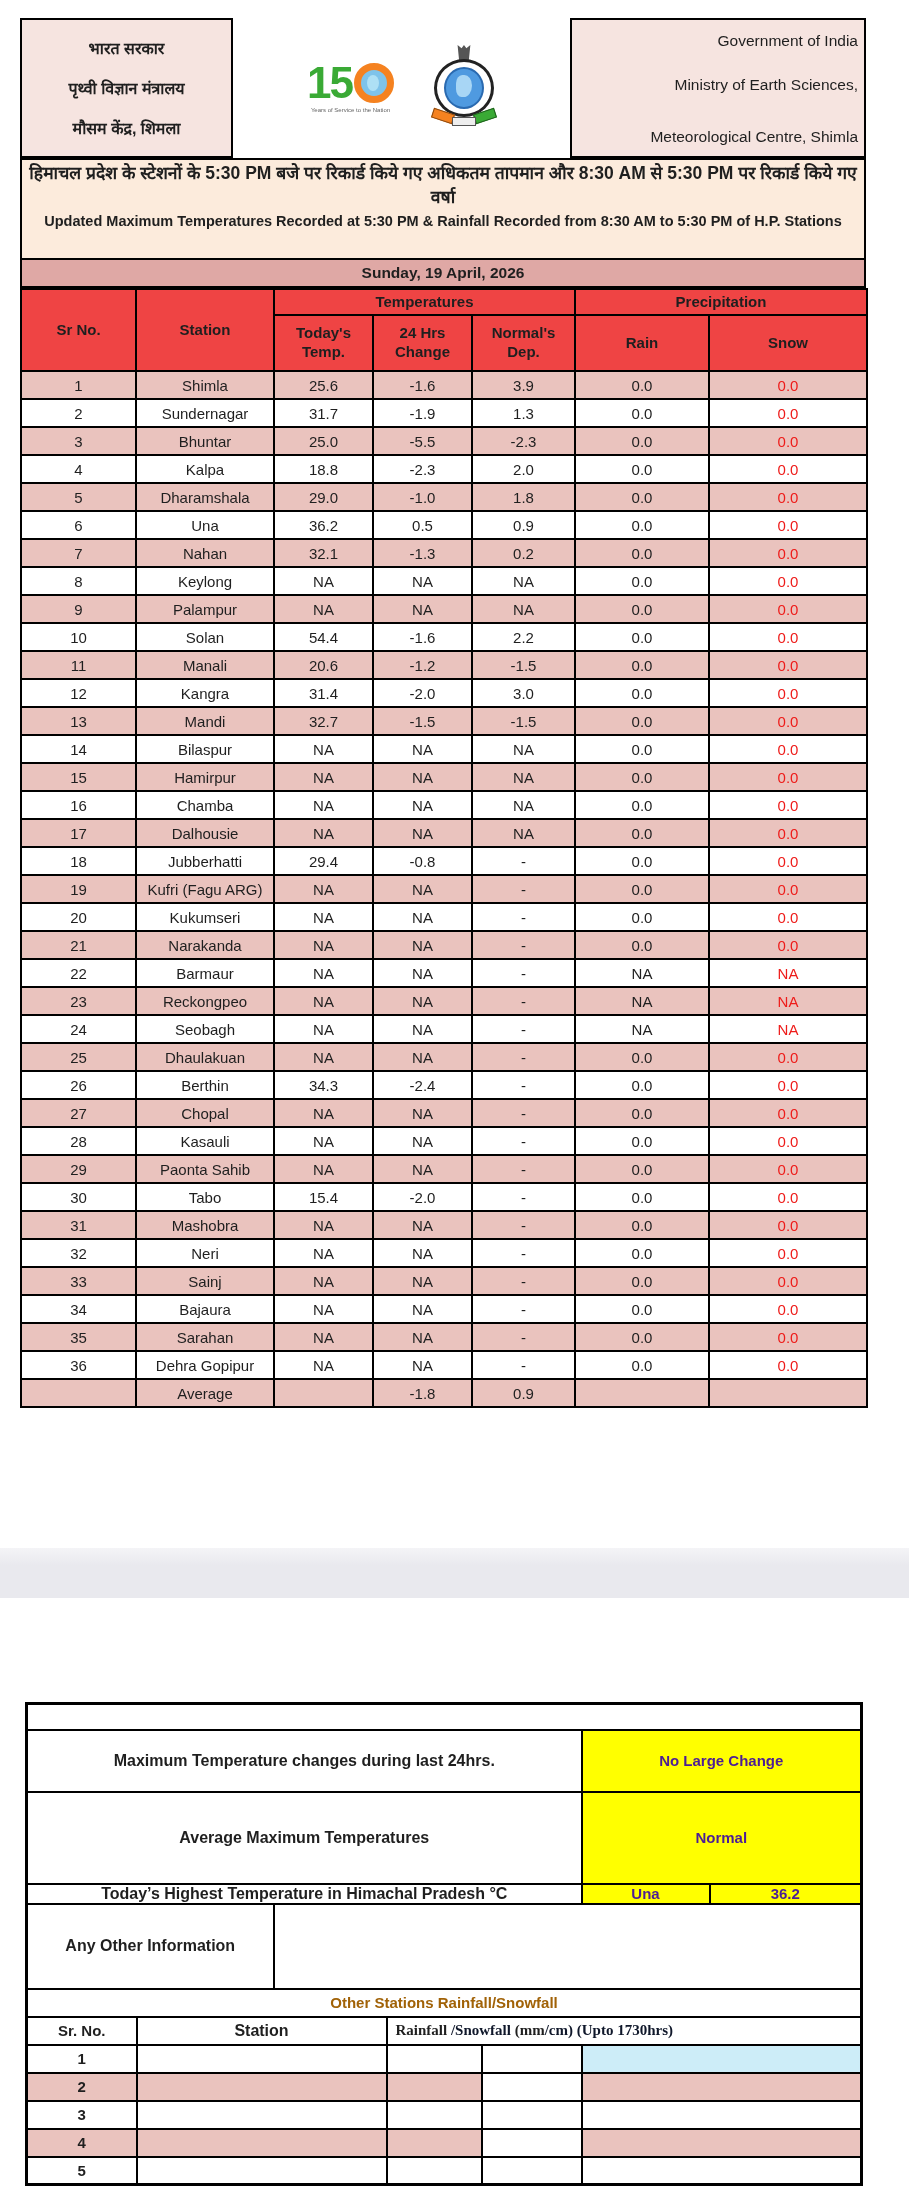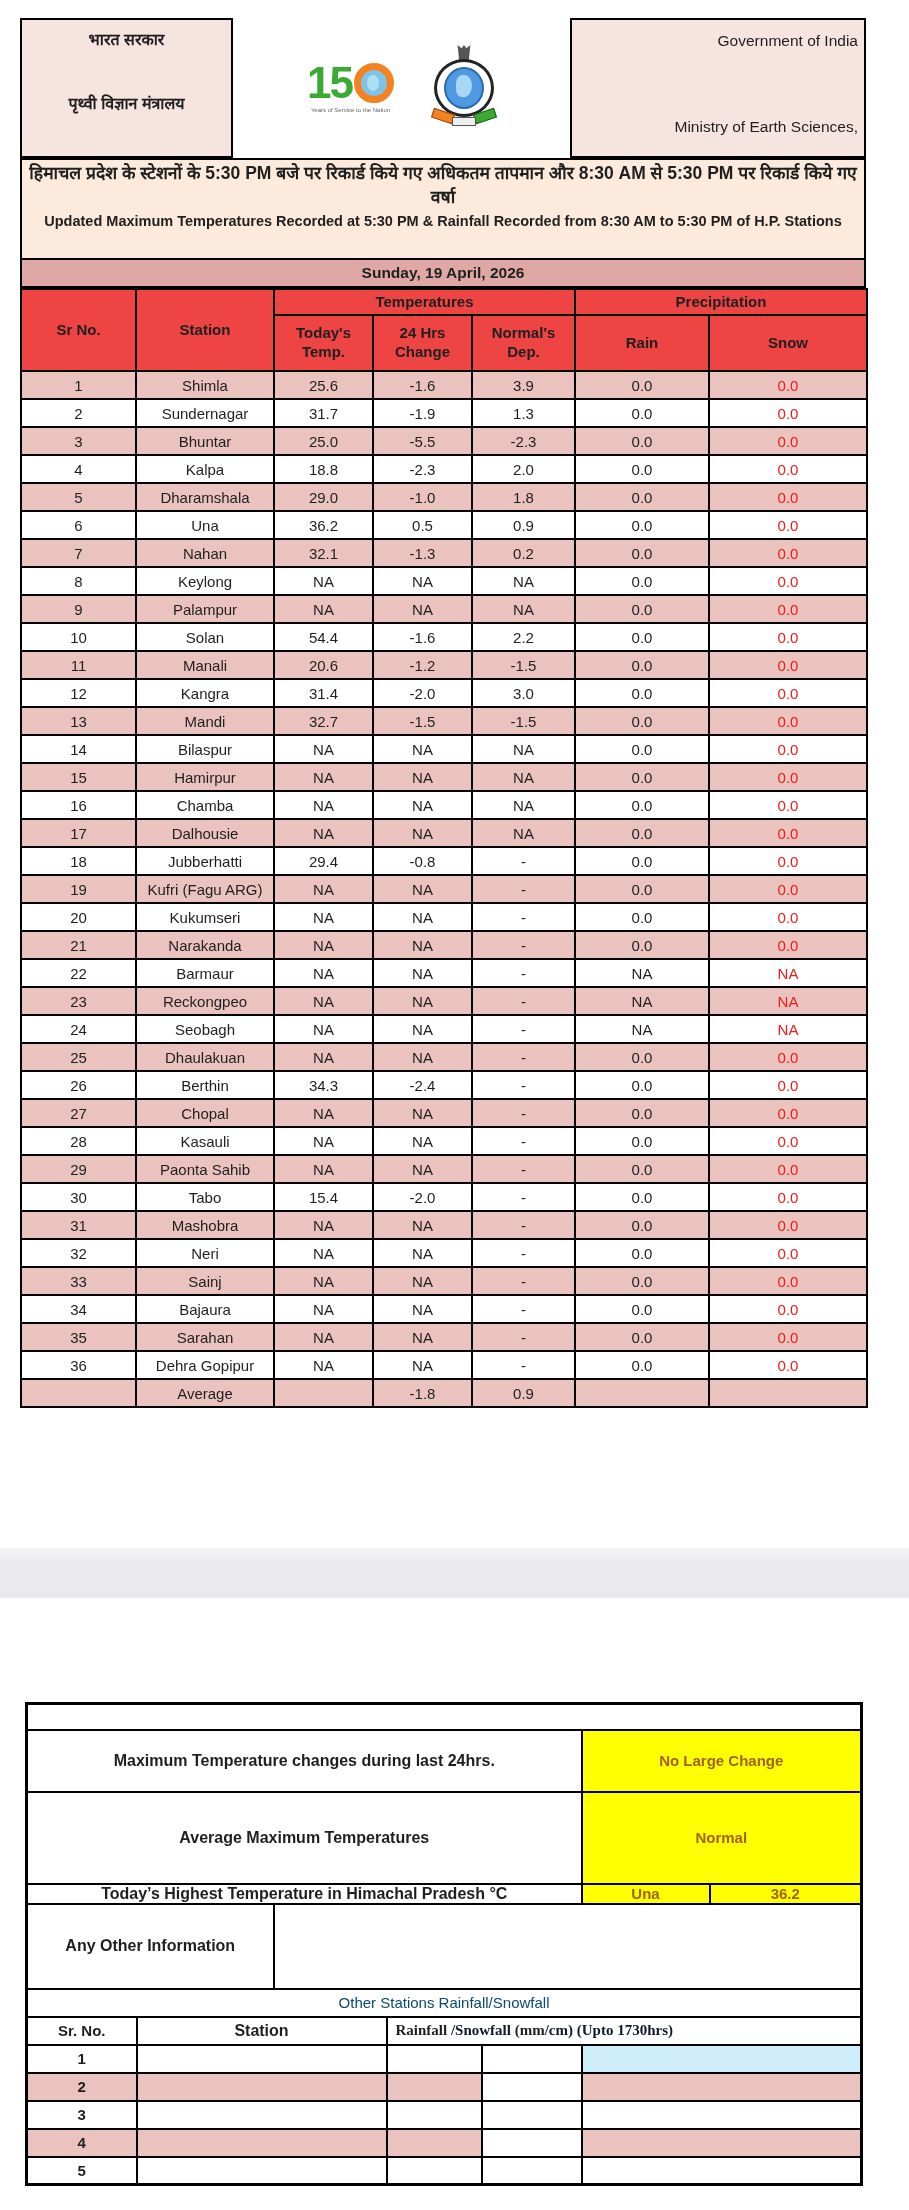--- a/index.html
+++ b/index.html
@@ -2,21 +2,21 @@
 <html><head>
 <meta charset="utf-8">
 <style>
   * { box-sizing: border-box; margin: 0; padding: 0; }
   html,body { background:#ffffff; }
   body { font-family: "Liberation Sans", sans-serif; color:#1f1f1f; }
   .page { position:relative; width:909px; height:2210px; background:#fff; overflow:hidden; }
 
   
   .hdr { position:absolute; left:20px; top:18px; width:846px; height:140px; display:flex; }
-  .hdr-box { border:2px solid #000; background:#f6e4e0; padding:8px 6px;gap:42px; }
+  .hdr-box { border:2px solid #000; background:#f6e4e0; padding:8px 6px; }
   .hdr-left { width:213px; display:flex; flex-direction:column; justify-content:space-around; text-align:center; font-weight:bold; font-size:16px; }
   .hdr-mid { width:337px; display:flex; align-items:center; justify-content:center; gap:38px; background:#fff; }
   .hdr-right { width:296px; display:flex; flex-direction:column; text-align:right; font-size:15.5px; }
   .hdr-right .l1 { margin-top:4px; }
   .hdr-right .l2 { margin-top:26px; }
   .hdr-right .l3 { margin-top:auto; margin-bottom:2px; }
 
   .logo150 { display:flex; flex-direction:column; align-items:center; }
   .logo150 .row { display:flex; align-items:center; }
   .logo150 .digits { font-size:44px; font-weight:bold; color:#3aaa35; line-height:1; letter-spacing:-2px; }
@@ -52,22 +52,22 @@
   tr.white td { background:#ffffff; }
   td.snow-text { color:#ee1c1a; }
 
   
   .greyband { position:absolute; left:0; top:1548px; width:909px; height:50px; background:linear-gradient(#f4f4f7 0%, #e9e9ee 35%, #e9e9ee 100%); }
 
   
   .sumtbl { position:absolute; left:25px; top:1702px; width:835px; border:3px solid #000; }
   .sumtbl td { border:2px solid #000; font-size:15px; vertical-align:middle; }
   .sumtbl .lbl { font-weight:bold; text-align:center; font-size:16px; }
-  .yellow { background:#ffff00; color:#a16207; font-weight:bold; text-align:center; font-size:15.5px; }
-  .redtitle { color:#0c4a6e; font-weight:normal; text-align:center; font-size:16px; }
+  .yellow { background:#ffff00; color:#4c1d95; font-weight:bold; text-align:center; font-size:15.5px; }
+  .redtitle { color:#a16207; font-weight:bold; text-align:center; font-size:16px; }
   .rfhead { font-family:"Liberation Serif", serif; font-weight:bold; font-size:16px; text-align:left; padding-left:8px; }
   .rfhead .red { color:#0f172a;margin-top:43px; }
   .ost-sr { font-weight:bold; text-align:center; }
   td.cell-blue { background:#cdedf8; }
   td.cell-pink { background:#eac3be; }
   td.cell-white { background:#ffffff; }
 </style>
 </head>
 <body>
 

